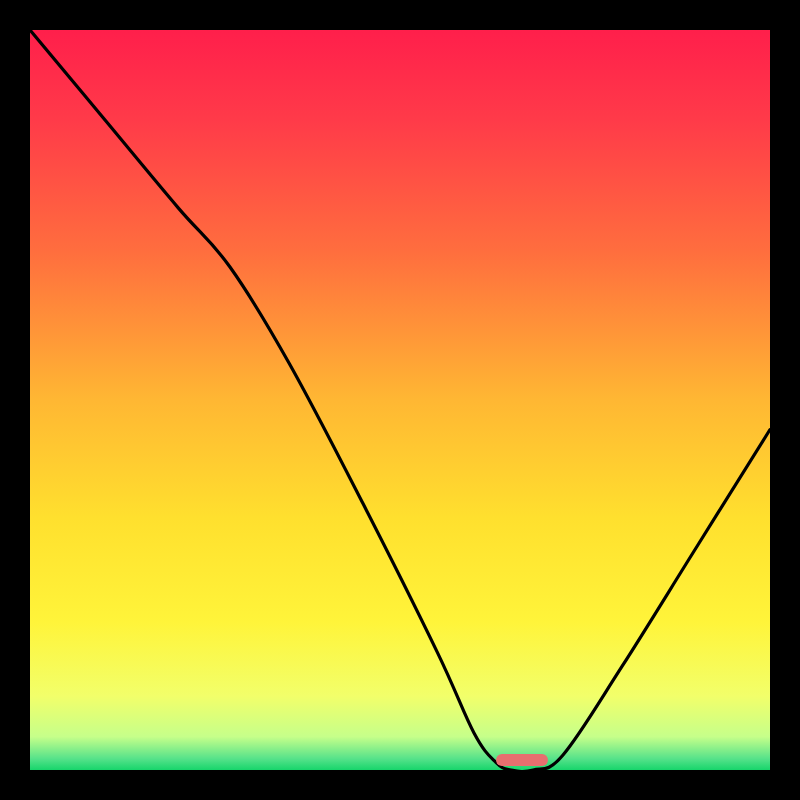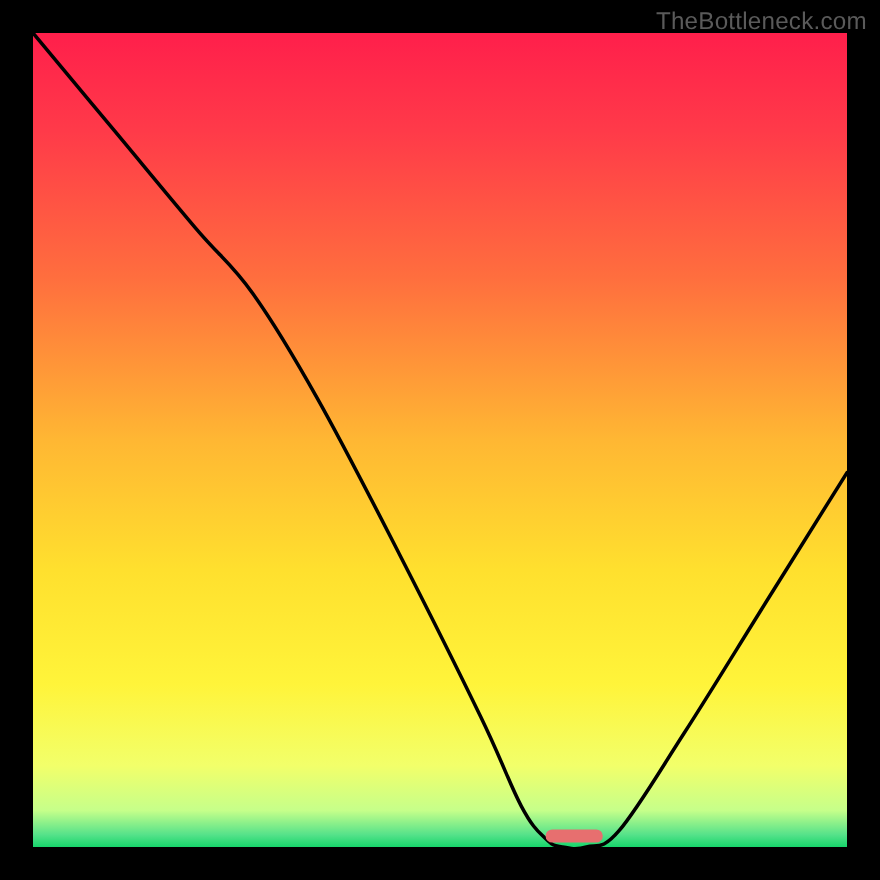--- a/index.html
+++ b/index.html
@@ -41,21 +41,20 @@
     background: #e76f6f;
     border-radius: 6px;
     z-index: 5;
   }
 </style>
 </head>
 <body>
 
 <div class="frame">
 
-  <div class="watermark">TheBottleneck.com</div>
 
   <div class="plot">
     <svg id="chart-svg" width="740" height="740" viewBox="0 0 740 740" preserveAspectRatio="none">
       <defs>
         <linearGradient id="bg-grad" x1="0" y1="0" x2="0" y2="1">
             <stop offset="0.00%" stop-color="#ff1f4b"></stop>
             <stop offset="12.00%" stop-color="#ff3a49"></stop>
             <stop offset="30.00%" stop-color="#ff6e3e"></stop>
             <stop offset="50.00%" stop-color="#ffb733"></stop>
             <stop offset="66.00%" stop-color="#ffe02e"></stop>

